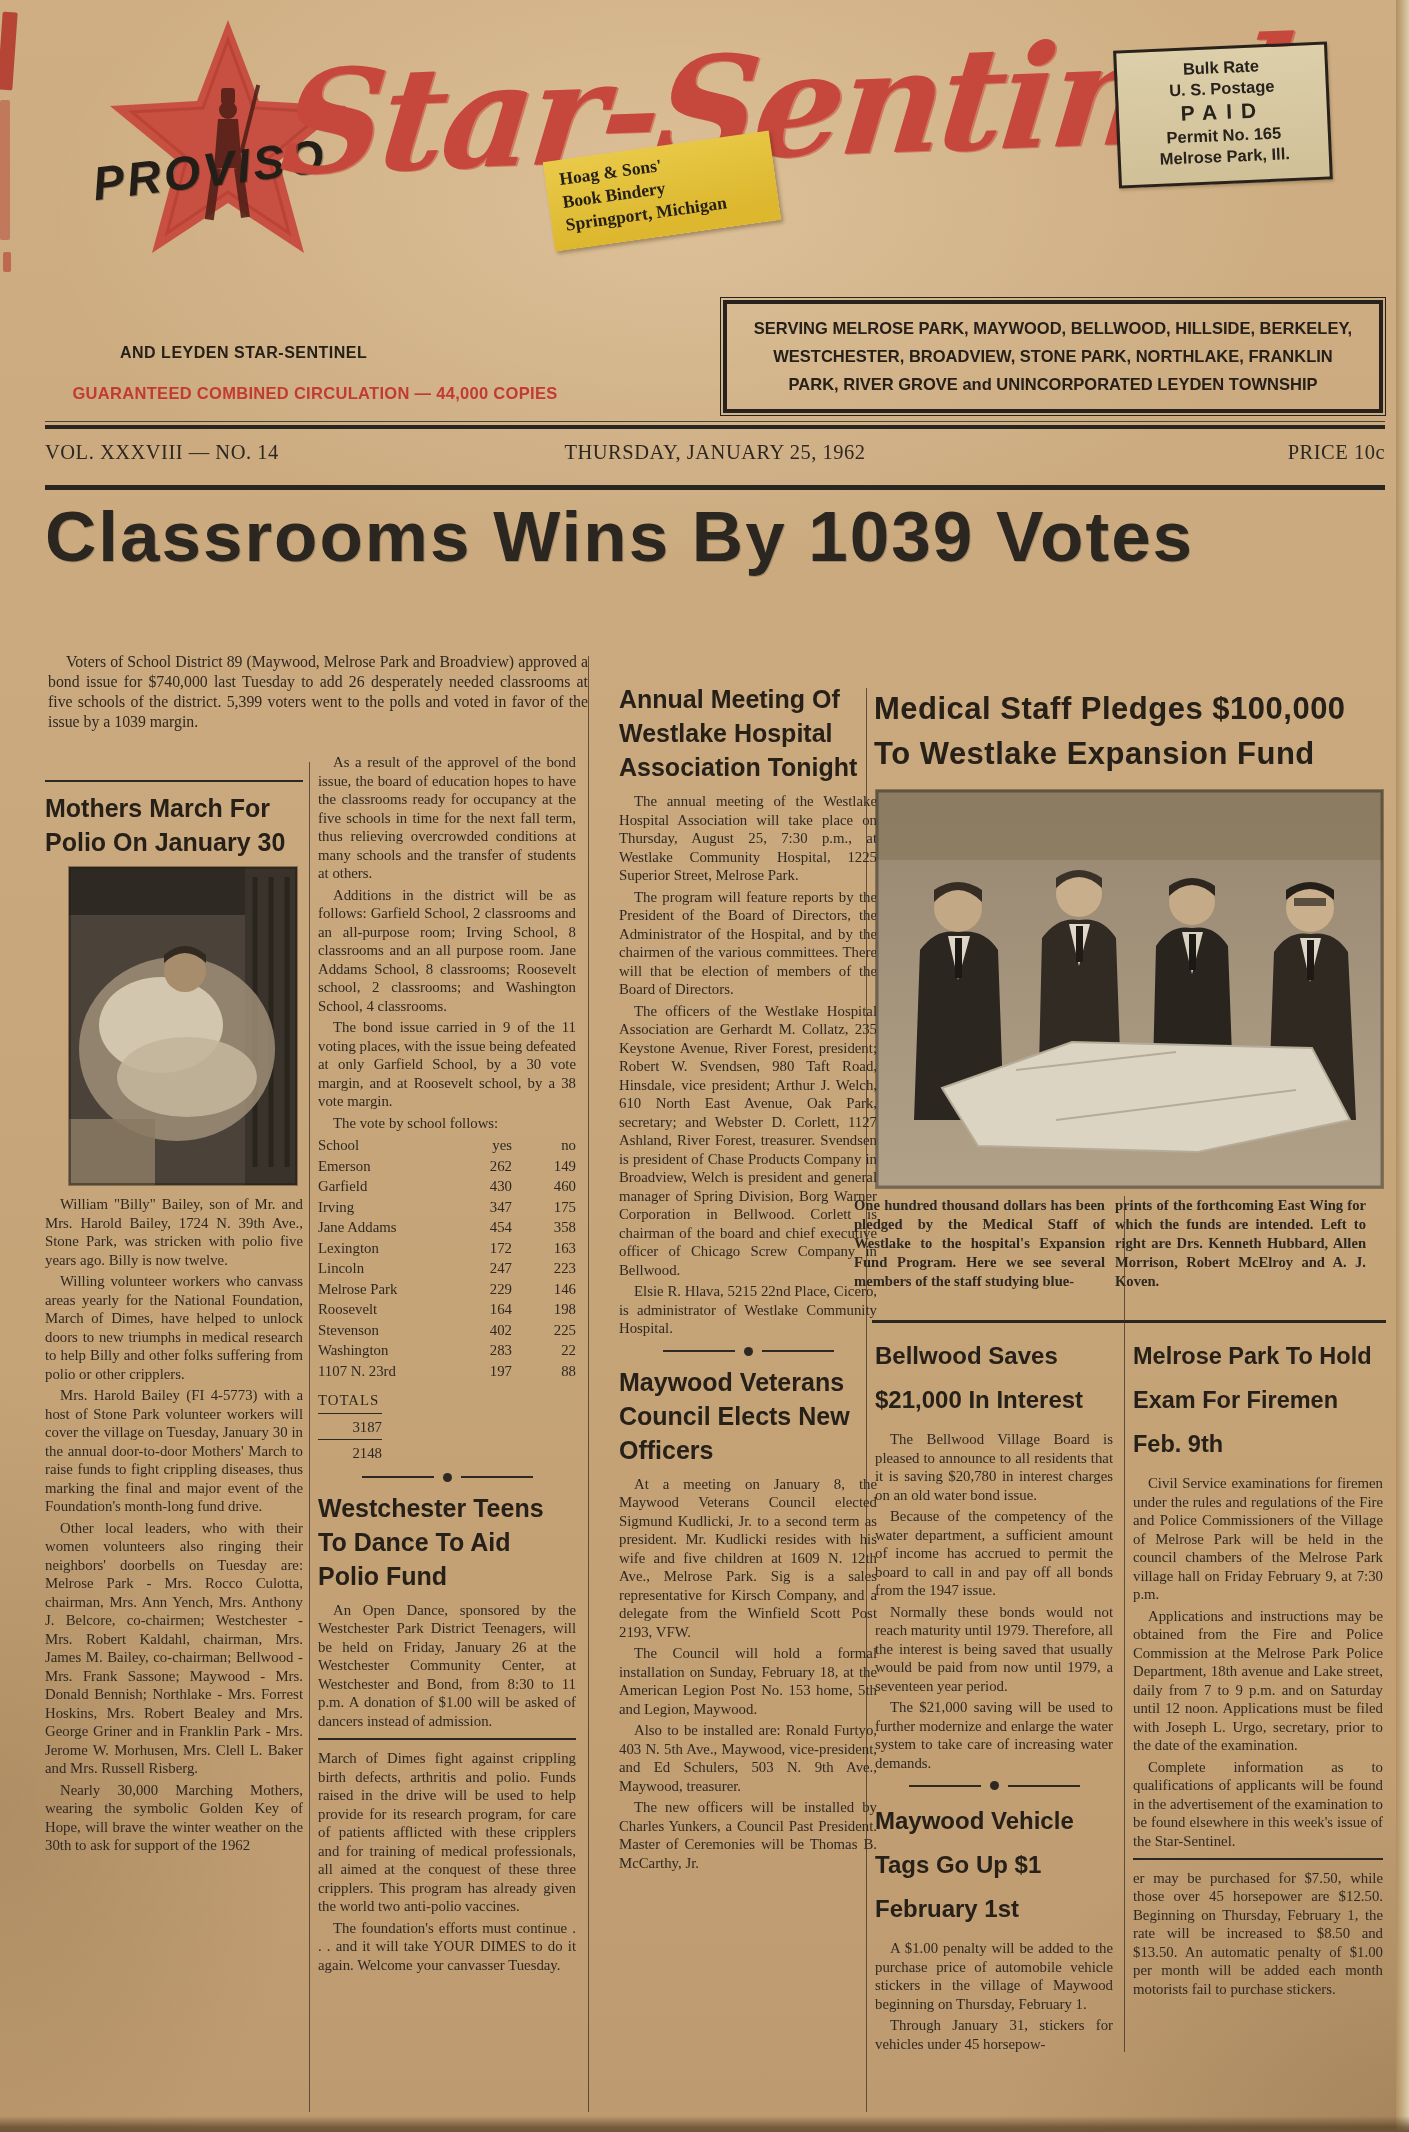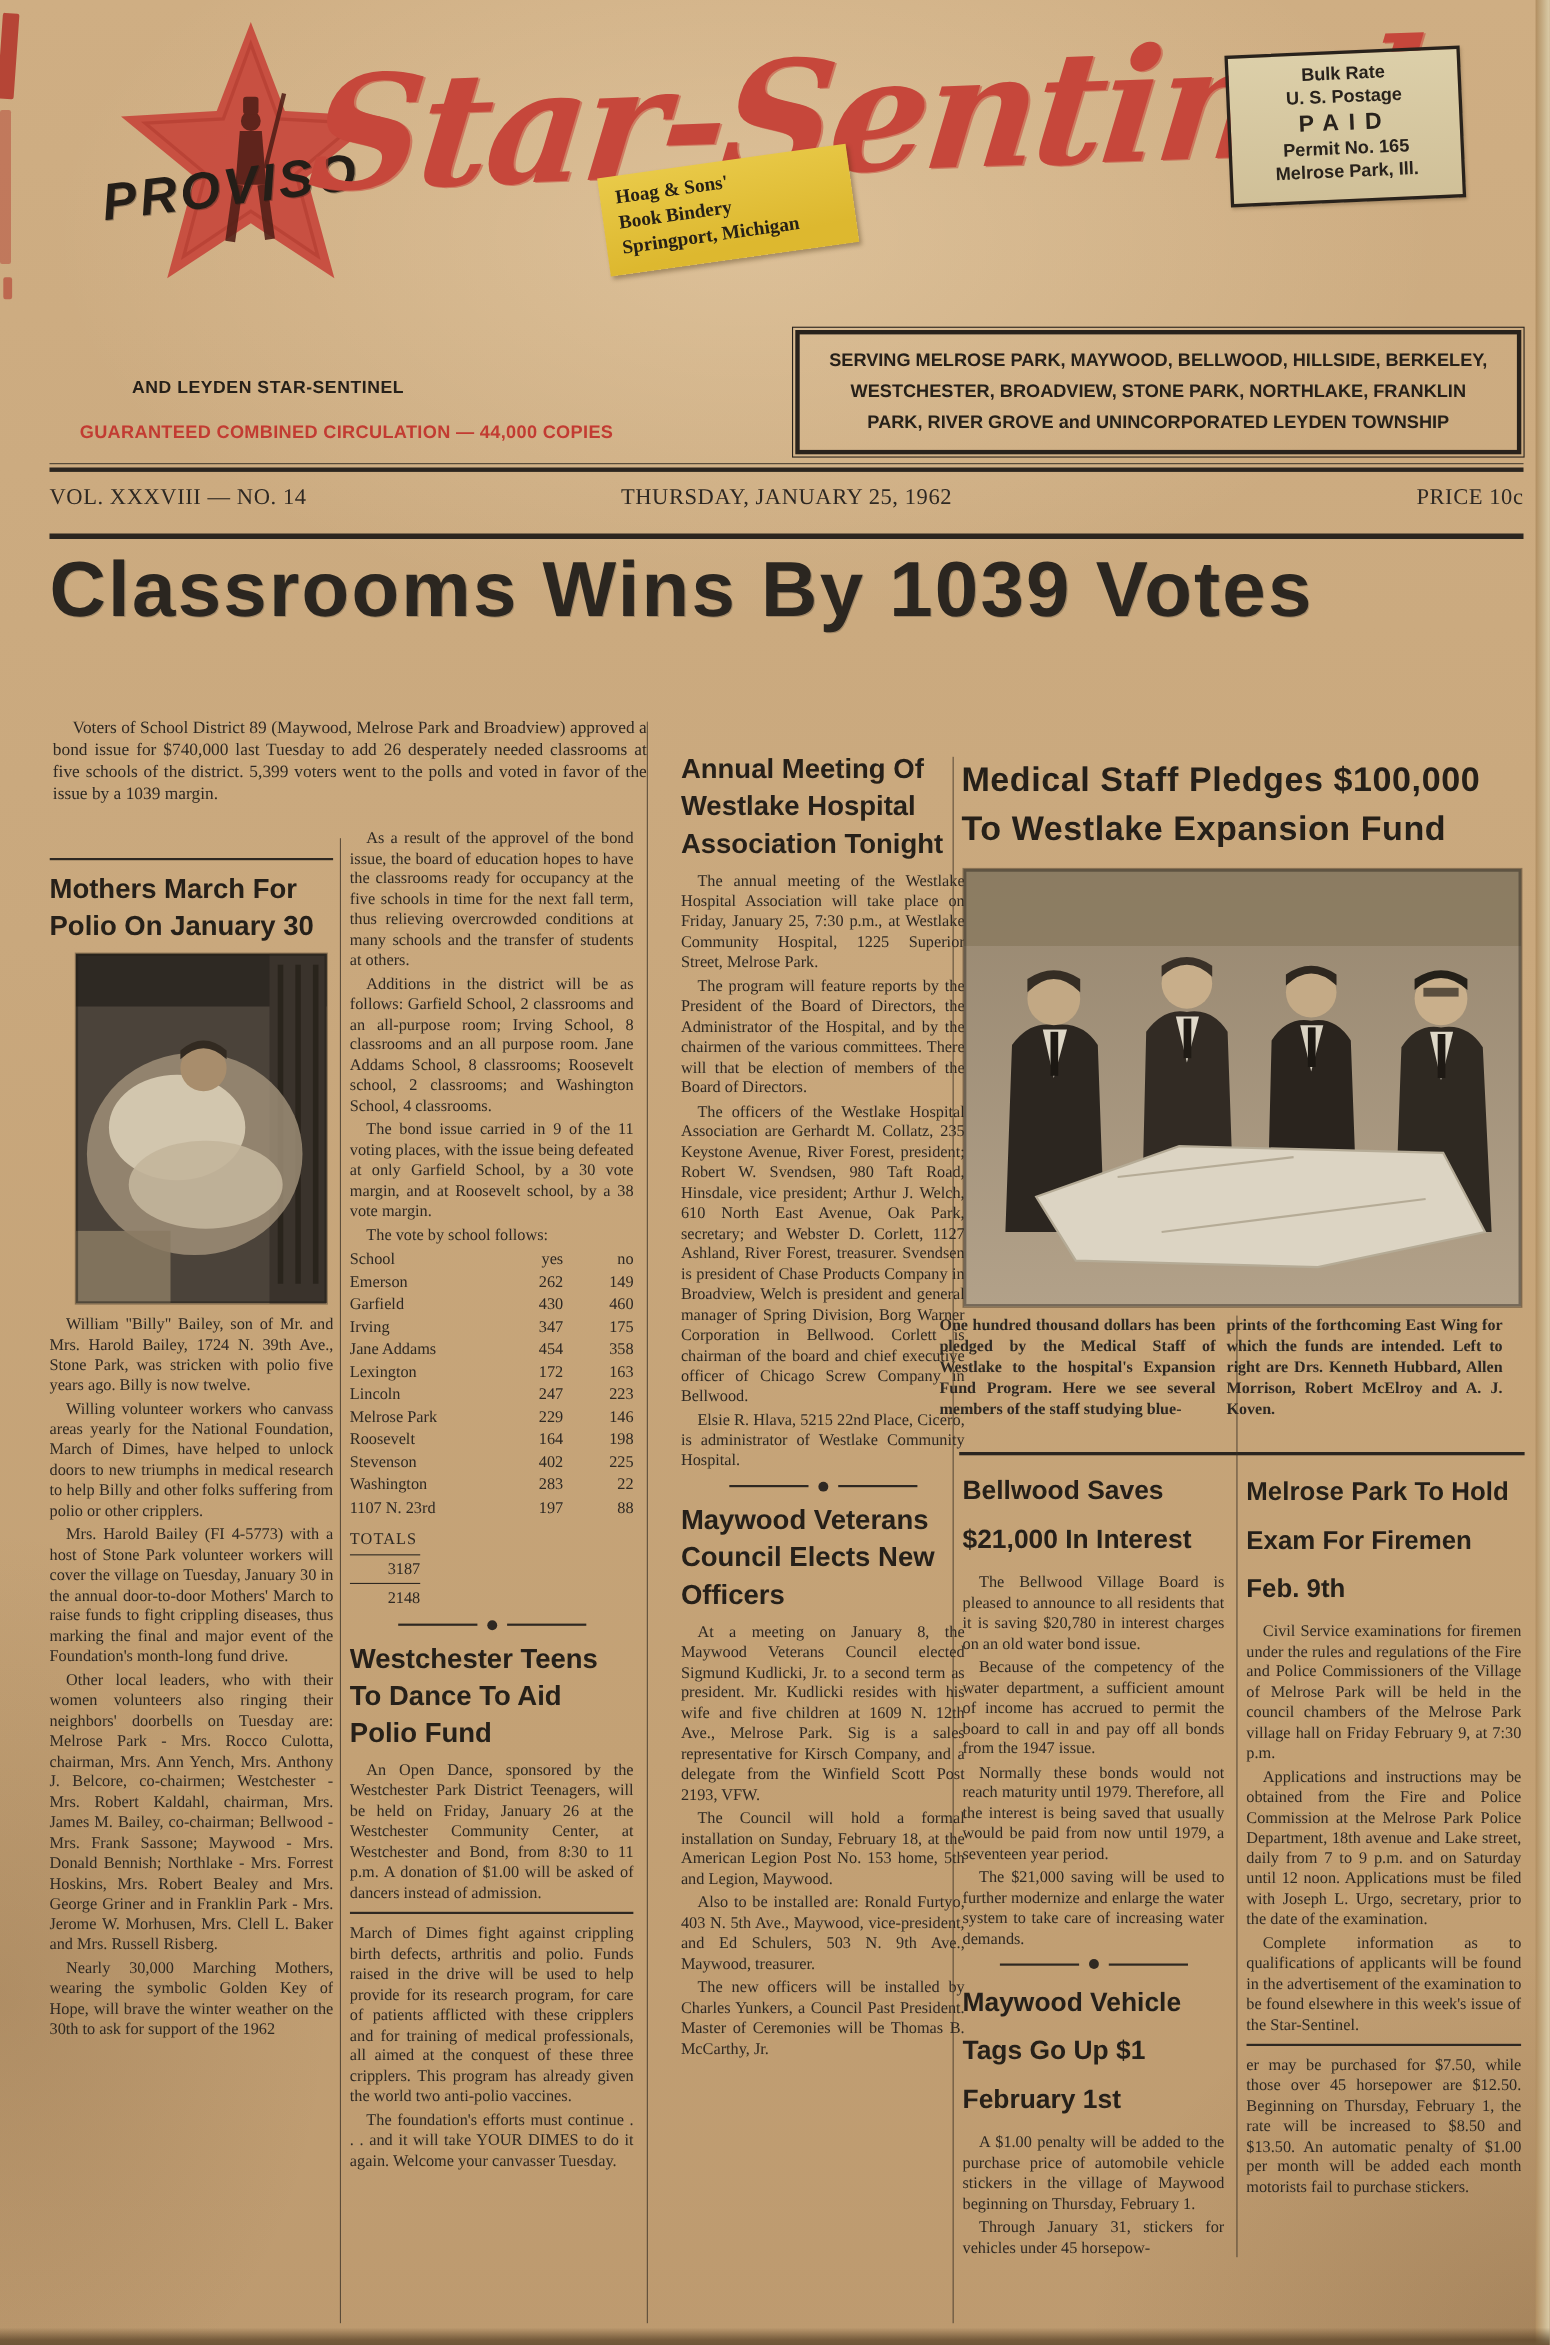--- a/index.html
+++ b/index.html
@@ -258,21 +258,21 @@
       </div>
     <div class="subhead">Westchester Teens To Dance To Aid Polio Fund</div>
     <p>An Open Dance, sponsored by the Westchester Park District Teenagers, will be held on Friday, January 26 at the Westchester Community Center, at Westchester and Bond, from 8:30 to 11 p.m. A donation of $1.00 will be asked of dancers instead of admission.</p>
     <div class="inrule"></div>
     <p class="noind">March of Dimes fight against crippling birth defects, arthritis and polio. Funds raised in the drive will be used to help provide for its research program, for care of patients afflicted with these cripplers and for training of medical professionals, all aimed at the conquest of these three cripplers. This program has already given the world two anti-polio vaccines.</p>
     <p>The foundation's efforts must continue . . . and it will take YOUR DIMES to do it again. Welcome your canvasser Tuesday.</p>
   </div>
 
   <div class="col" style="left:619px;top:682px;width:258px;height:1432px;overflow:hidden;">
     <div class="subhead">Annual Meeting Of Westlake Hospital Association Tonight</div>
-    <p>The annual meeting of the Westlake Hospital Association will take place on Friday, January 25, 7:30 p.m., at Westlake Community Hospital, 1225 Superior Street, Melrose Park.</p>
+    <p>The annual meeting of the Westlake Hospital Association will take place on Thursday, August 25, 7:30 p.m., at Westlake Community Hospital, 1225 Superior Street, Melrose Park.</p>
     <p>The program will feature reports by the President of the Board of Directors, the Administrator of the Hospital, and by the chairmen of the various committees. There will that be election of members of the Board of Directors.</p>
     <p>The officers of the Westlake Hospital Association are Gerhardt M. Collatz, 235 Keystone Avenue, River Forest, president; Robert W. Svendsen, 980 Taft Road, Hinsdale, vice president; Arthur J. Welch, 610 North East Avenue, Oak Park, secretary; and Webster D. Corlett, 1127 Ashland, River Forest, treasurer. Svendsen is president of Chase Products Company in Broadview, Welch is president and general manager of Spring Division, Borg Warner Corporation in Bellwood. Corlett is chairman of the board and chief executive officer of Chicago Screw Company in Bellwood.</p>
     <p>Elsie R. Hlava, 5215 22nd Place, Cicero, is administrator of Westlake Community Hospital.</p>
     <div class="divider">
         <span class="l"></span>
         <span class="d"></span>
         <span class="l"></span>
       </div>
     <div class="subhead">Maywood Veterans Council Elects New Officers</div>
     <p>At a meeting on January 8, the Maywood Veterans Council elected Sigmund Kudlicki, Jr. to a second term as president. Mr. Kudlicki resides with his wife and five children at 1609 N. 12th Ave., Melrose Park. Sig is a sales representative for Kirsch Company, and a delegate from the Winfield Scott Post 2193, VFW.</p>

